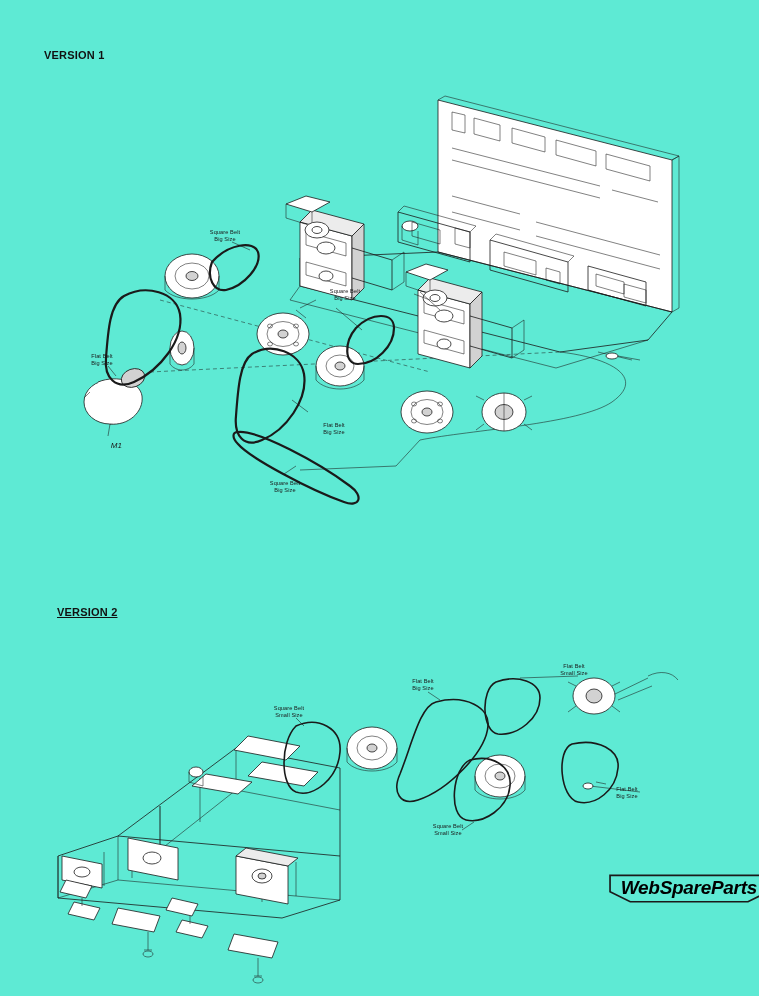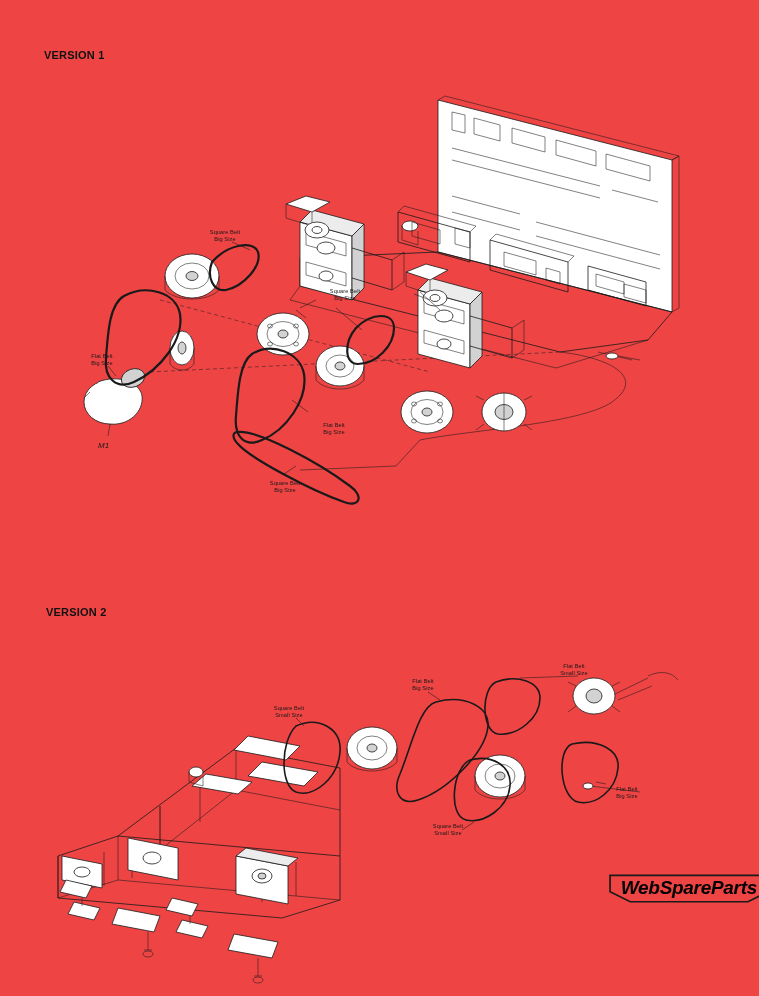--- a/index.html
+++ b/index.html
@@ -8,32 +8,32 @@
     background: #ffffff;
   }
   body {
     font-family: "Liberation Sans", sans-serif;
     color: #000000;
   }
   #page {
     position: relative;
     width: 759px;
     height: 996px;
-    background: #ef4444;
+    background: #5eead4;
     overflow: hidden;
   }
   .version-heading {
     position: absolute;
     font-size: 11px;
     font-weight: bold;
     letter-spacing: 0.2px;
     color: #111;
   }
   #version1-heading { left: 44px; top: 49px; }
-  #version2-heading { left: 46px; top: 606px; }
+  #version2-heading { left: 57px; top: 606px; text-decoration: underline; }
 
   #intro-note {
     position: absolute;
     left: 52px;
     top: 88px;
     width: 230px;
     font-size: 10.5px;
     font-weight: bold;
     line-height: 1.42;
     color: #111;
@@ -343,21 +343,21 @@
     </g>
   </svg>
 
   <div class="version-heading" id="version1-heading">VERSION 1</div>
 
 
   <div class="callout" style="left:202px; top:229px; width:46px;">Square Belt
 Big Size</div>
   <div class="callout" style="left:82px; top:353px; width:40px;">Flat Belt
 Big Size</div>
-  <div class="callout italic" style="left:98px; top:441px; width:24px; text-align:left;">M1</div>
+  <div class="callout italic" style="left:98px; top:441px; width:24px; text-align:right;">M1</div>
   <div class="callout" style="left:322px; top:288px; width:46px;">Square Belt
 Big Size</div>
   <div class="callout" style="left:314px; top:422px; width:40px;">Flat Belt
 Big Size</div>
   <div class="callout" style="left:261px; top:480px; width:48px;">Square Belt
 Big Size</div>
 
   <div class="version-heading" id="version2-heading">VERSION 2</div>
 
   <div class="callout" style="left:264px; top:705px; width:50px;">Square Belt

